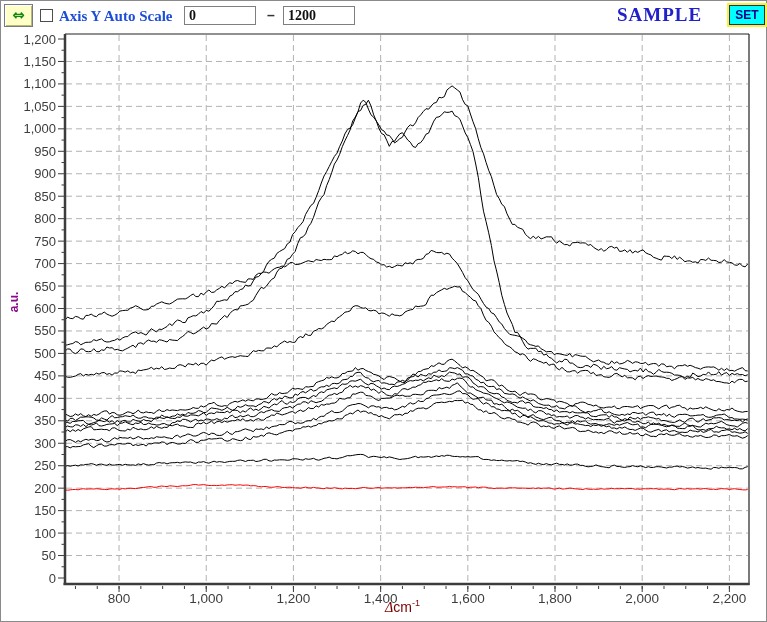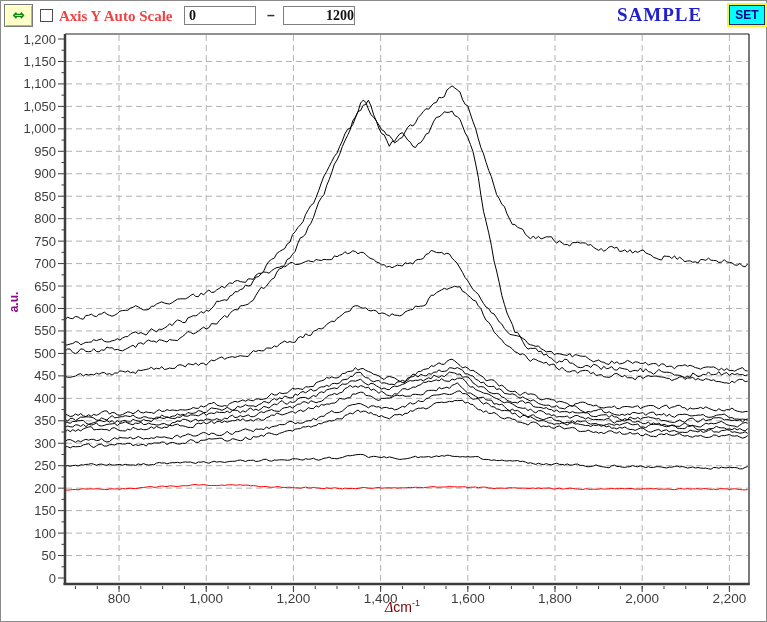--- a/index.html
+++ b/index.html
@@ -7,26 +7,26 @@
   #window{position:relative;width:765px;height:620px;border:1px solid #8a8a8a;background:#fff;}
   
   #toolbar{position:absolute;left:0;top:0;width:765px;height:31px;background:#ffffff;}
   #fit-btn{position:absolute;left:3px;top:3px;width:29px;height:23px;background:#ffffc8;
     border:1px solid #7a7a7a;box-shadow:inset 1px 1px 0 #ffffff,inset -1px -1px 0 #b9b978;
     padding:0;cursor:pointer;font-family:"DejaVu Sans",sans-serif;}
   #fit-btn span{color:#0d8a0d;font-size:15px;font-weight:bold;line-height:21px;display:block;}
   #autoscale{position:absolute;left:39px;top:8px;width:13px;height:13px;margin:0;
     -webkit-appearance:none;appearance:none;background:#fff;border:1px solid #4d4d4d;}
   #autoscale-label{position:absolute;left:58px;top:0;height:25px;line-height:31px;
-    font-family:"Liberation Serif",serif;font-weight:bold;font-size:15px;color:#ef4444;}
+    font-family:"Liberation Serif",serif;font-weight:bold;font-size:15px;color:#1d4ed8;}
   .range-input{position:absolute;top:5px;height:17px;width:66px;border:1px solid #7f7f7f;
     font-family:"Liberation Serif",serif;font-weight:bold;font-size:14px;color:#111;
     padding:0 0 0 4px;background:#fff;}
   #ymin{left:183px;}
-  #ymax{left:282px;text-align:right;}
+  #ymax{left:282px;}
   #range-dash{position:absolute;left:266px;top:0;height:31px;line-height:29px;
     font-weight:bold;font-size:14px;color:#333;}
   #sample{position:absolute;left:616px;top:3px;font-family:"Liberation Serif",serif;
     font-weight:bold;font-size:19px;letter-spacing:1px;color:#2121cb;text-align:center;}
   #set-btn{position:absolute;left:728px;top:4px;width:36px;height:20px;background:#00ffff;
     border:1px solid #2b2b66;box-shadow:0 0 0 2px #f4f439;color:#00008b;
     font-weight:bold;font-size:12px;font-family:"Liberation Sans",sans-serif;
     padding:0;line-height:17px;cursor:pointer;}
   
   #chart{position:absolute;left:0;top:0;width:765px;height:620px;}

